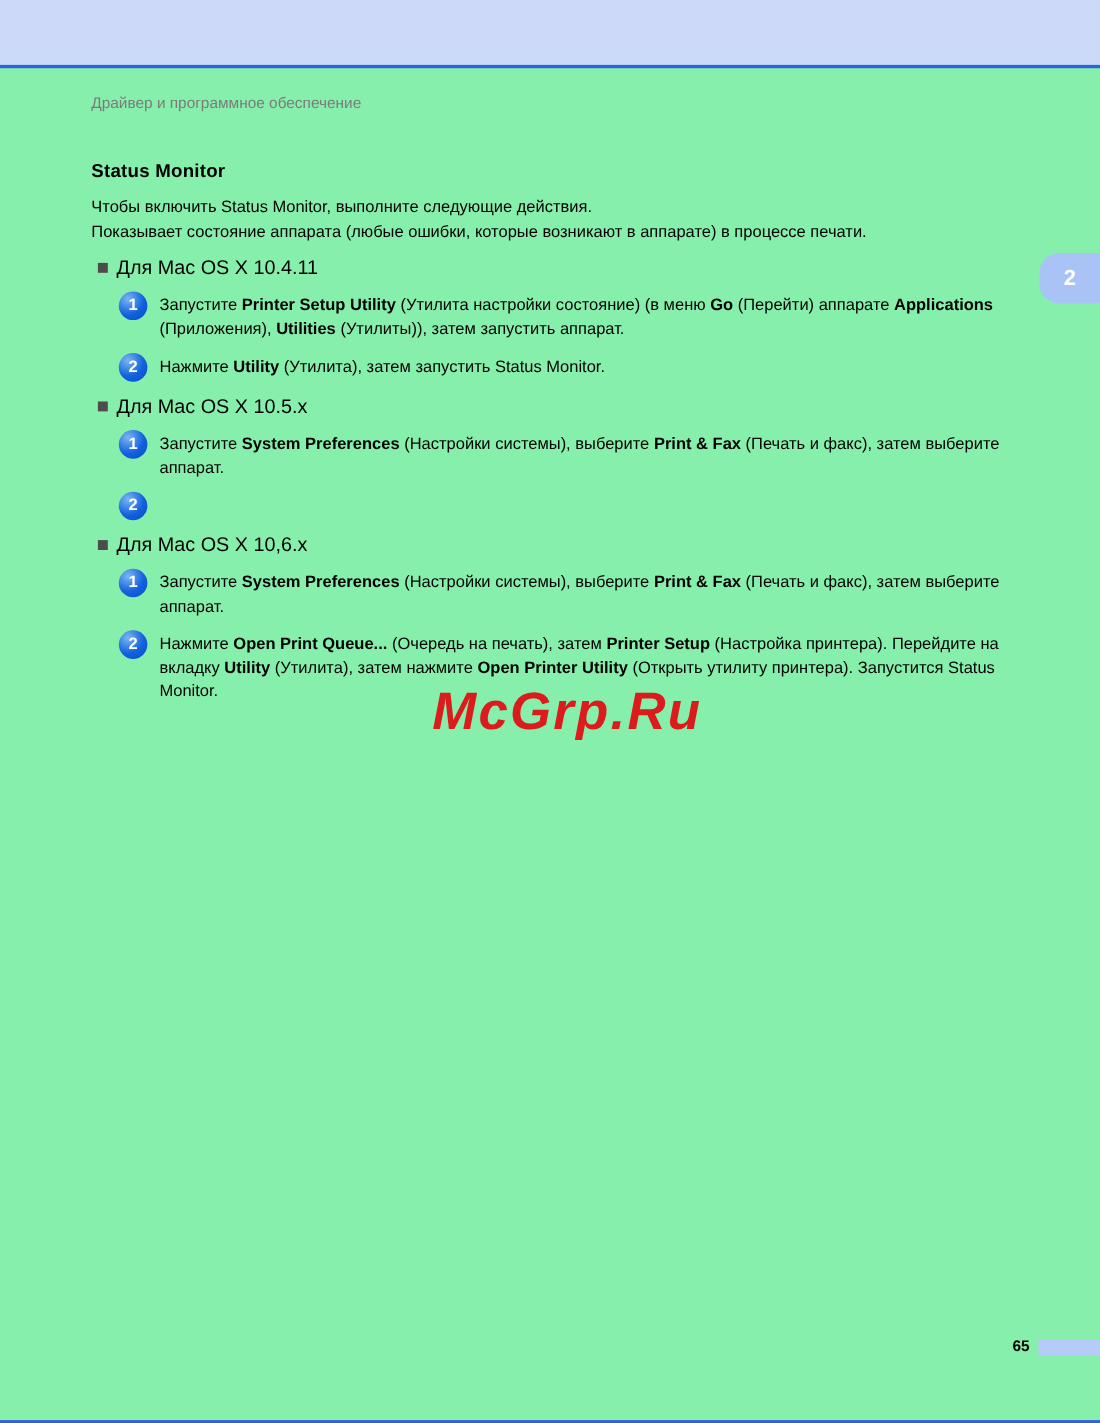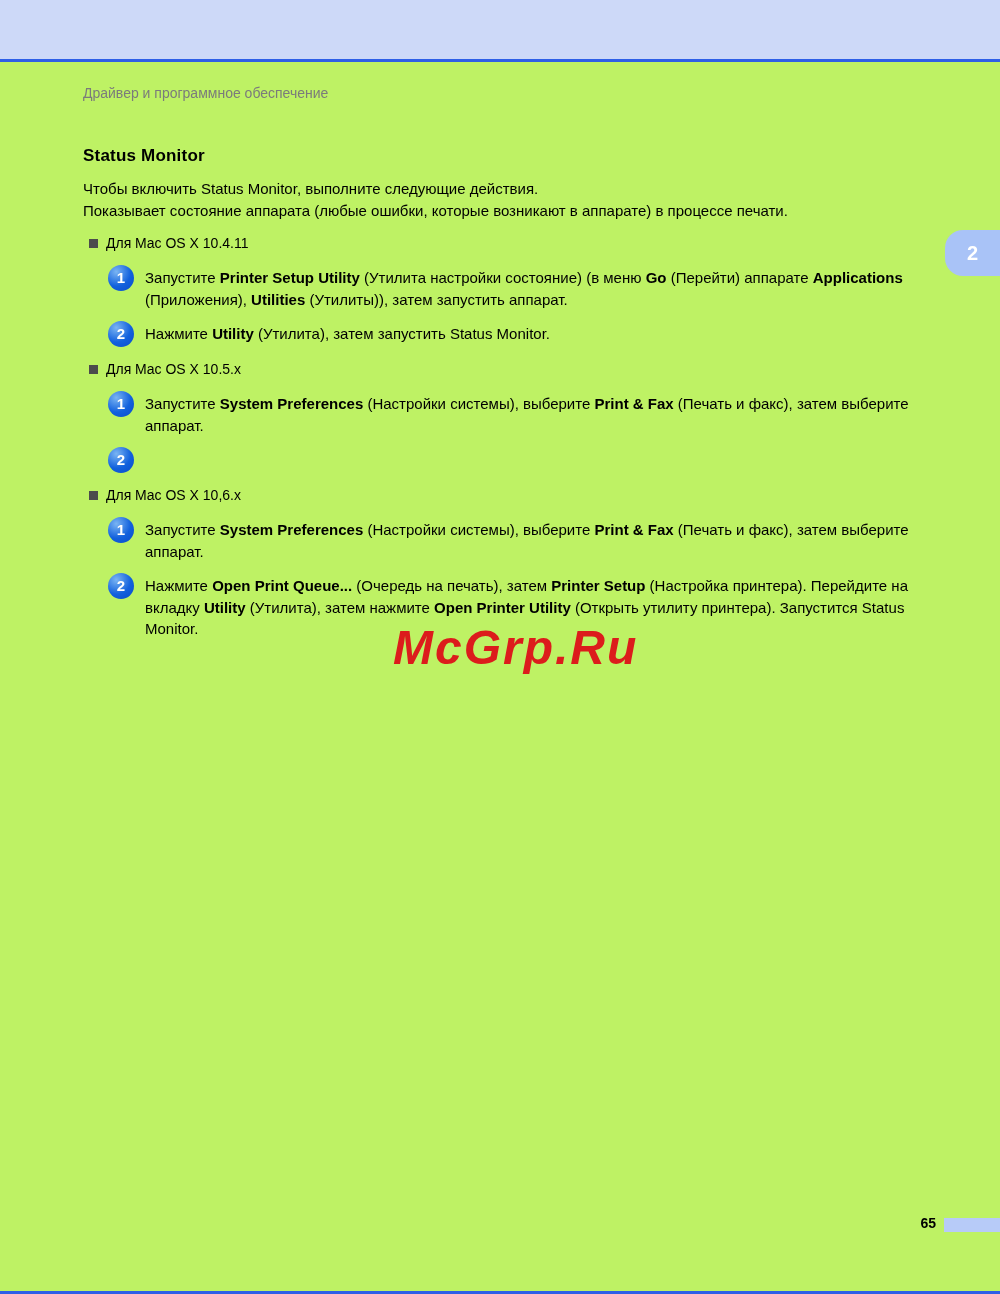--- a/index.html
+++ b/index.html
@@ -2,42 +2,42 @@
 <html lang="ru" style="--band: #cdd9f8; --rule: #2e5fe7; --chapter-badge: #a9c3f7; --step-badge: #1261dd; --watermark: #dc1c1c; --page-bar: #b7cbf8; --header-text: #7b7b7b; --bullet: #4c4c4c;"><head>
 <meta charset="utf-8">
 <style>
   :root{
     --band:#cdd9f8; --rule:#2e5fe7; --chapter-badge:#a9c3f7; --step-badge:#1261dd;
     --watermark:#dc1c1c; --page-bar:#b7cbf8; --header-text:#7b7b7b; --bullet:#4c4c4c;
   }
   html,body{margin:0;padding:0;}
   body{background:#fff;}
   .page{
-    position:relative; width:1000px; height:1294px; background:#bef264; overflow:hidden;
+    position:relative; width:1000px; height:1294px; background:#86efac; overflow:hidden;
     font-family:"Liberation Sans", sans-serif; color:#000;
   }
   .band{position:absolute; left:0; top:0; width:1000px; height:59px; background:var(--band);}
   .rule{position:absolute; left:0; width:1000px; height:3px; background:var(--rule);}
   .top-rule{top:59px;}
   .bottom-rule{bottom:0;}
   .running-head{
     position:absolute; left:83px; top:85px; font-size:14px; color:var(--header-text);
   }
   .chapter-tab{
     position:absolute; right:0; top:230px; width:55px; height:46px;
     background:var(--chapter-badge); border-radius:18px 0 0 18px;
     display:flex; align-items:center; justify-content:center;
     color:#fff; font-size:20px; font-weight:700;
   }
   .content{position:absolute; left:83px; top:146px; width:850px;}
   h1.title{margin:0; font-size:17px; font-weight:700; line-height:20px; letter-spacing:.2px;}
   .intro{margin:12px 0 0 0; font-size:15px; line-height:21.5px;}
   .intro .line{display:block;}
   .bullet-row{
-    margin-top:12px; display:flex; align-items:flex-start; font-size:14px; line-height:21px;
+    margin-top:12px; display:flex; align-items:flex-start; font-size:18px; line-height:21px;
   }
   .sq{flex:0 0 9px; width:9px; height:9px; background:var(--bullet); margin:6px 8px 0 6px;}
   .step{display:flex; align-items:flex-start; margin:11px 0 0 25px;}
   .badge{
     flex:0 0 26px; width:26px; height:26px; border-radius:50%;
     background:radial-gradient(circle at 32% 26%, #7ab5f3 0%, var(--step-badge) 55%, #0a4bc8 100%);
     color:#fff; font-size:15px; font-weight:700; line-height:26px; text-align:center;
     margin-right:11px;
   }
   .step-text{font-size:15px; line-height:21.5px; max-width:788px; padding-top:2px;}

